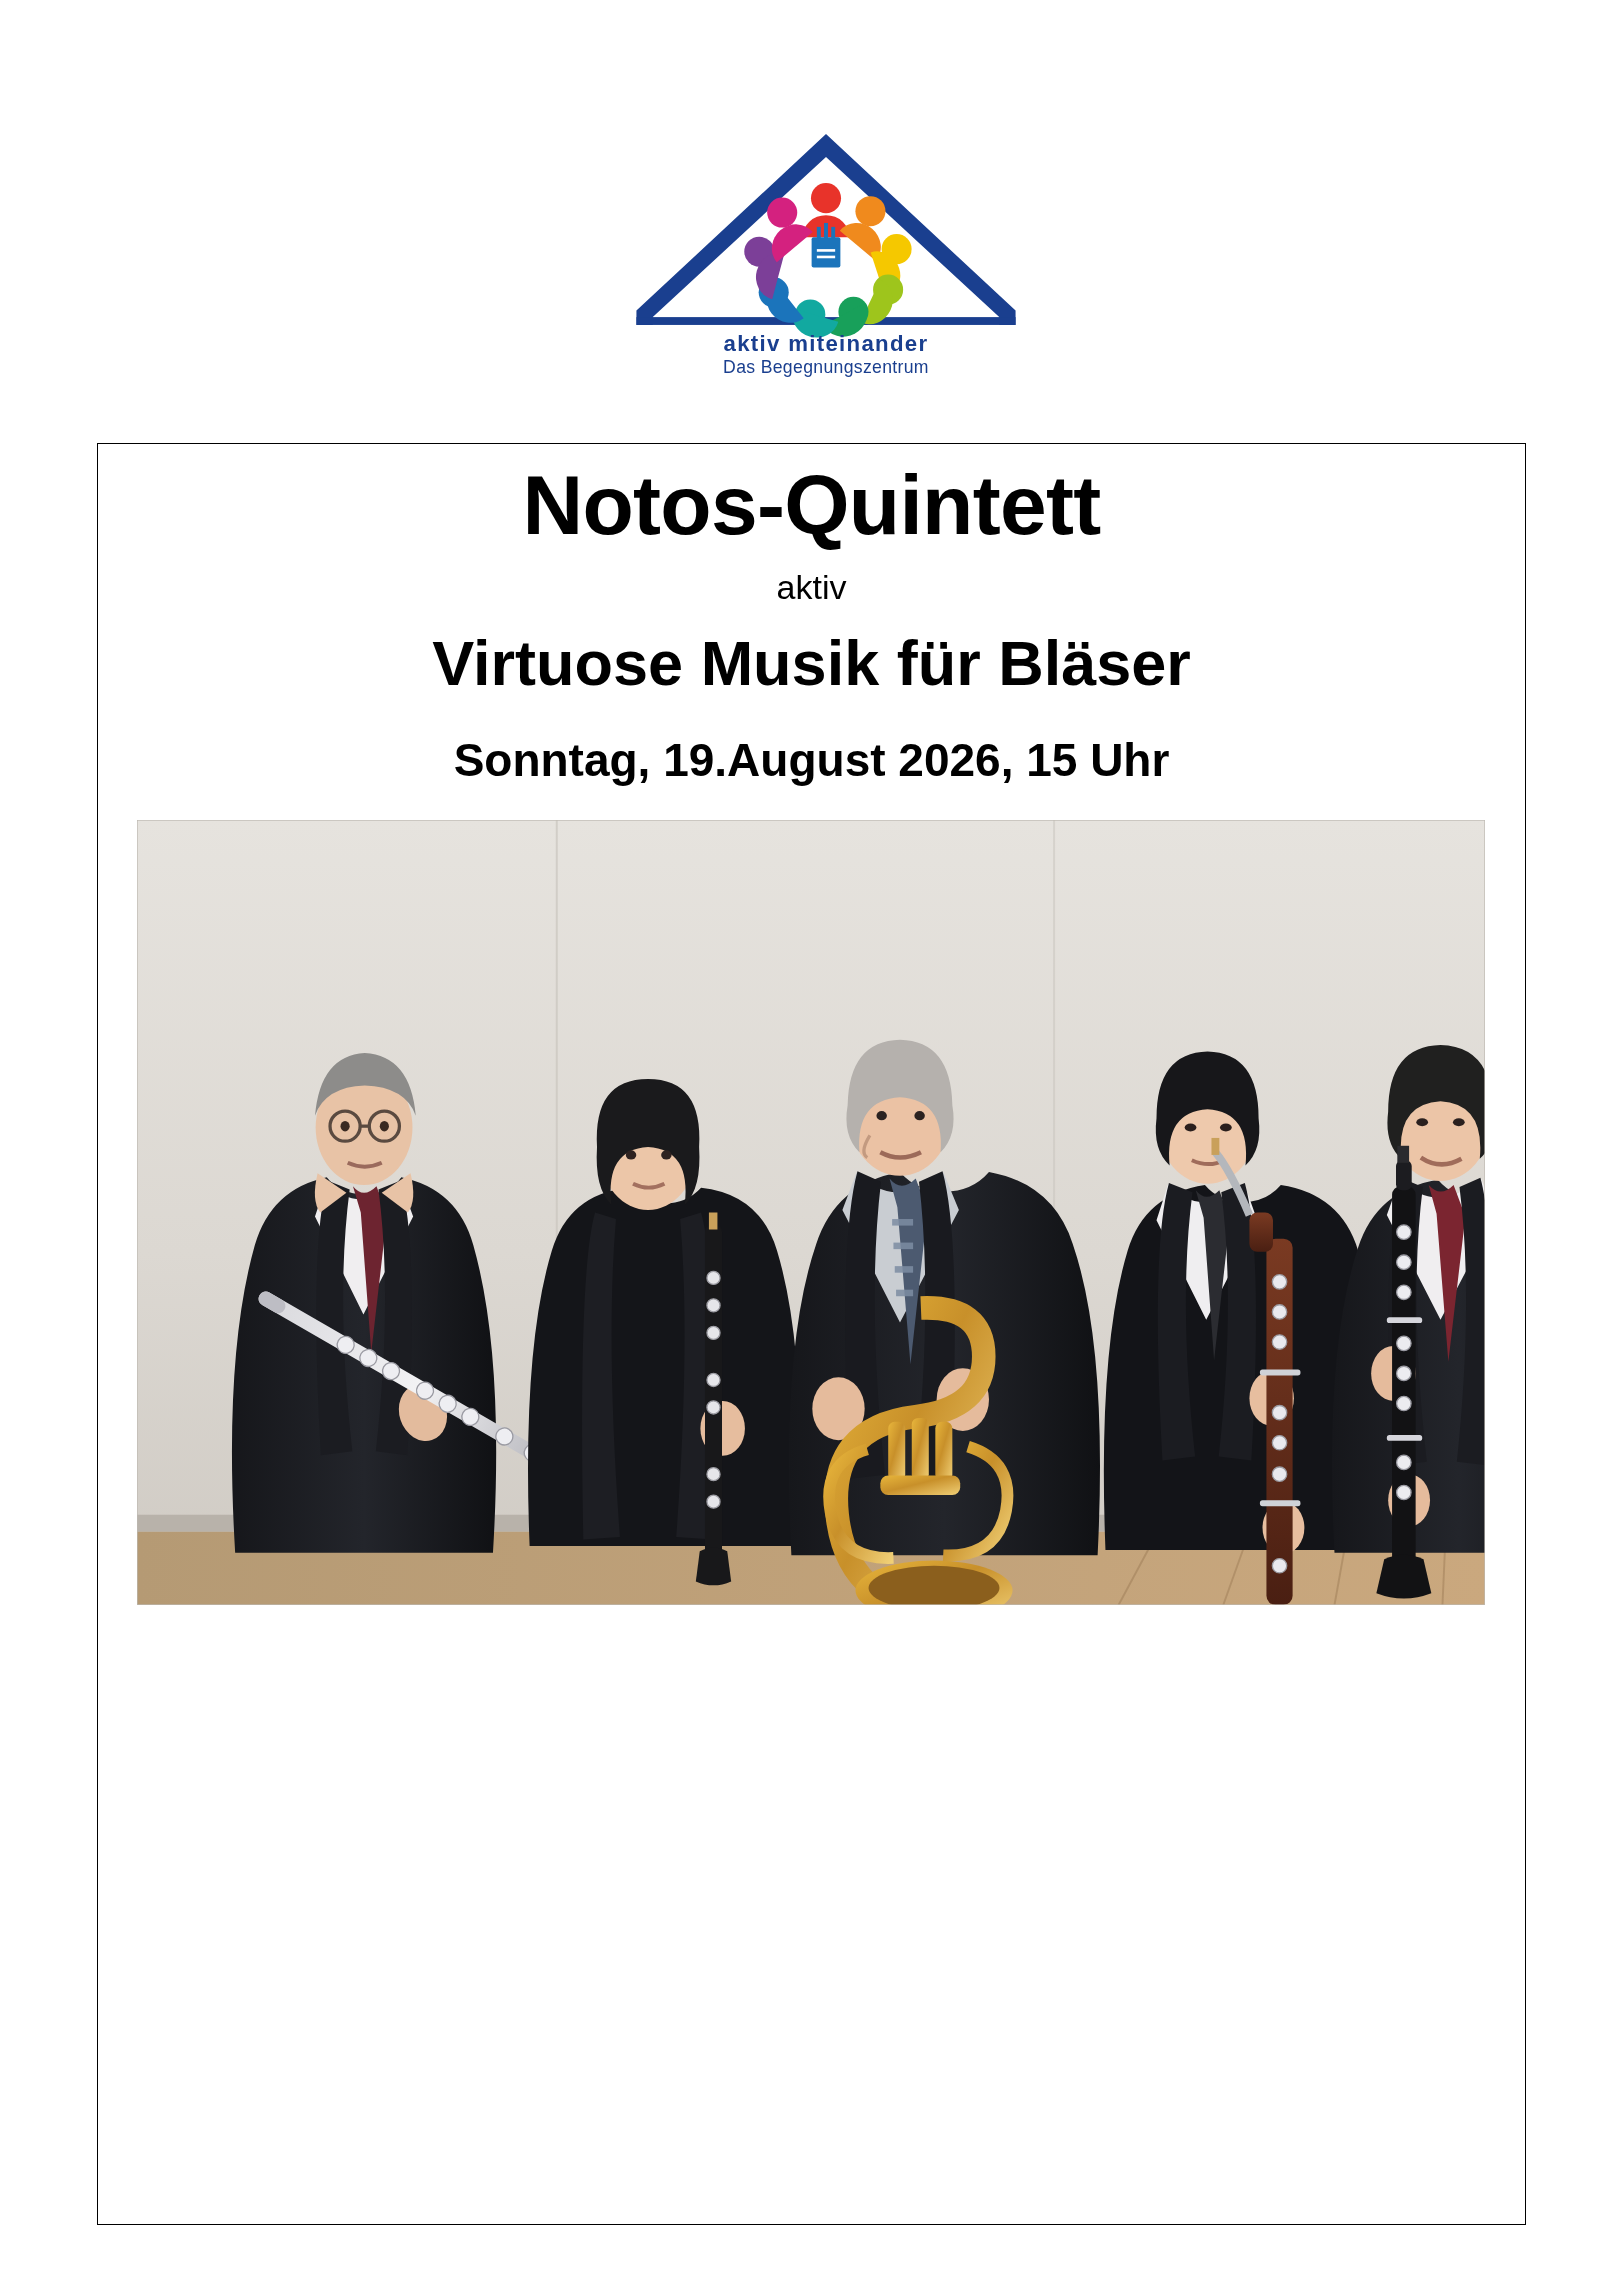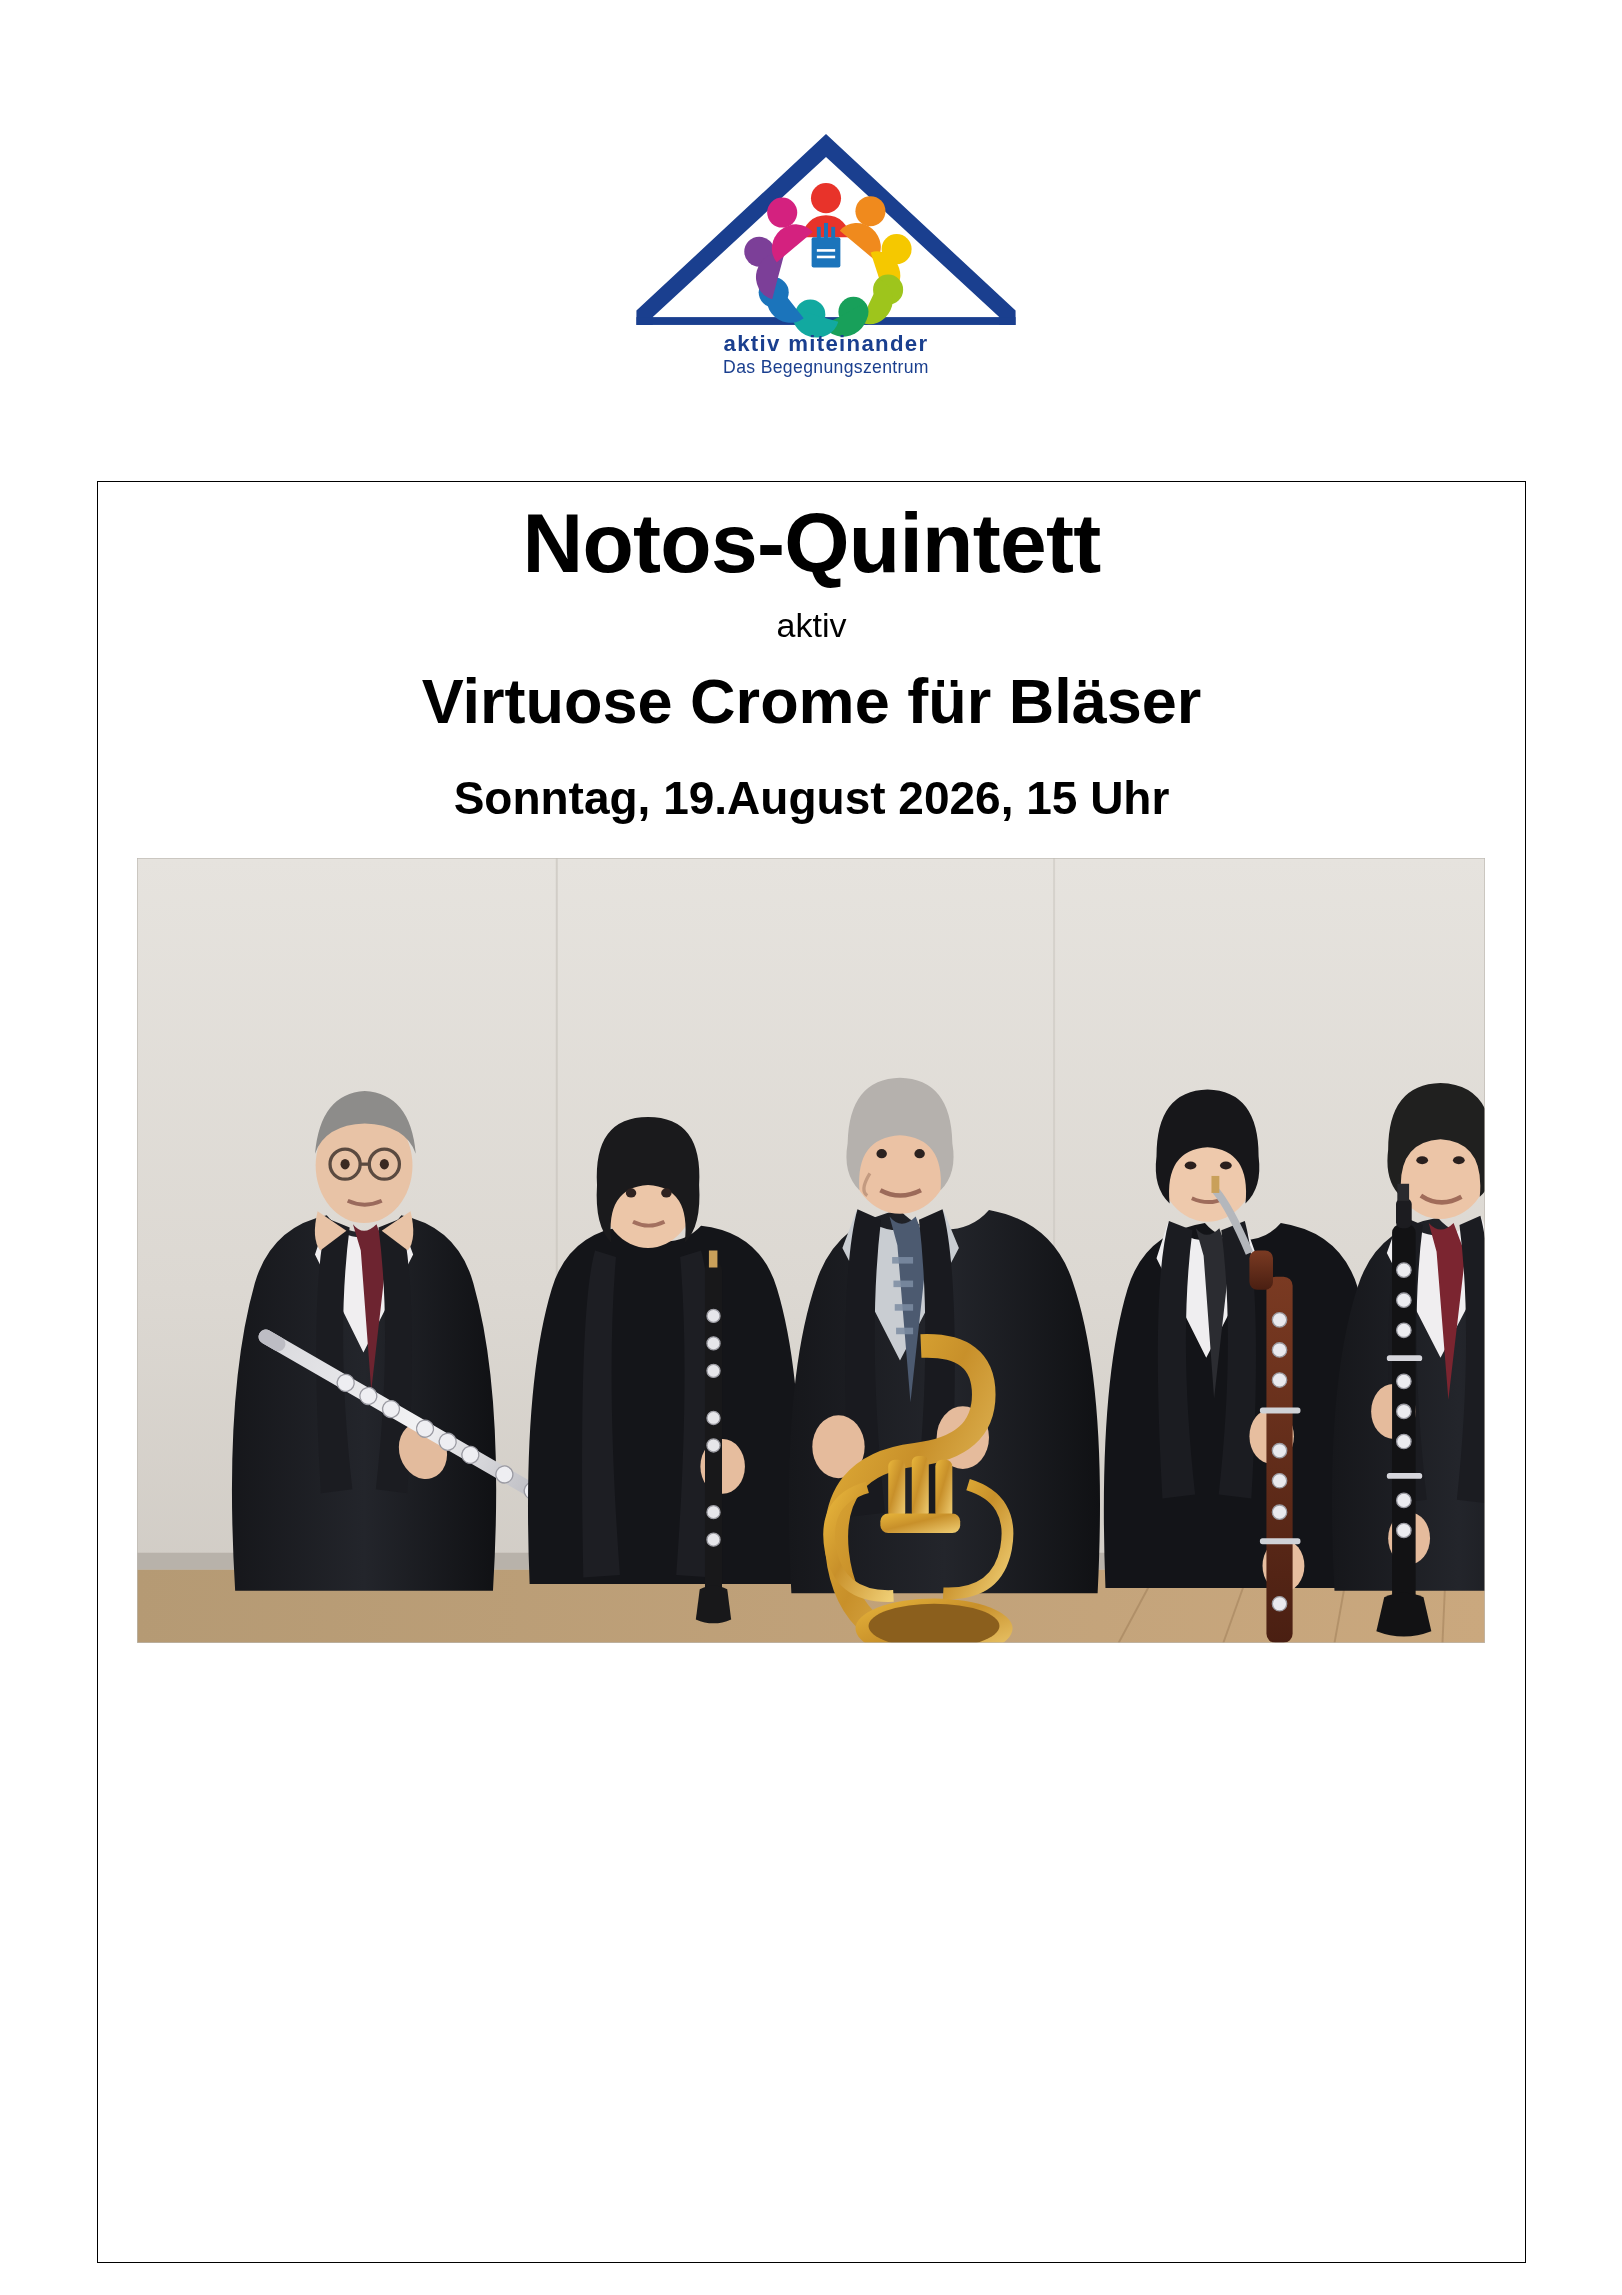--- a/index.html
+++ b/index.html
@@ -33,21 +33,21 @@
     height: 268px;
   }
   .logo-svg {
     display: block;
   }
 
   
   .poster-frame {
     position: absolute;
     left: 97px;
-    top: 481px;
+    top: 443px;
     width: 1429px;
     height: 1782px;
     border: 1.3px solid #000000;
     box-sizing: border-box;
     background: #ffffff;
   }
 
   .text-block {
     padding-top: 14.4px;
     text-align: center;
@@ -176,21 +176,21 @@
       <text x="310" y="386" text-anchor="middle" font-family="Liberation Sans, sans-serif" font-size="27" letter-spacing="0.5" fill="#1a3f8f">Das Begegnungszentrum</text>
     </svg>
   </div>
 </div>
 
 <div class="poster-frame">
 
   <div class="text-block">
     <h1 class="title-main">Notos-Quintett</h1>
     <p class="subtitle-spielt">aktiv</p>
-    <h2 class="title-program">Virtuose Crome für Bläser</h2>
+    <h2 class="title-program">Virtuose Musik für Bläser</h2>
     <p class="date-line">Sonntag, 19.August 2026, 15 Uhr</p>
 
     <ul class="performers">
       <li>Andreas Knepper- Flöte</li>
       <li>Izumi Gehrecke - Oboe</li>
       <li>Sven Abel - Klarinette</li>
       <li>Thomas Crome – Horn</li>
       <li>Stefanie Rahm - Fagott</li>
     </ul>
 

